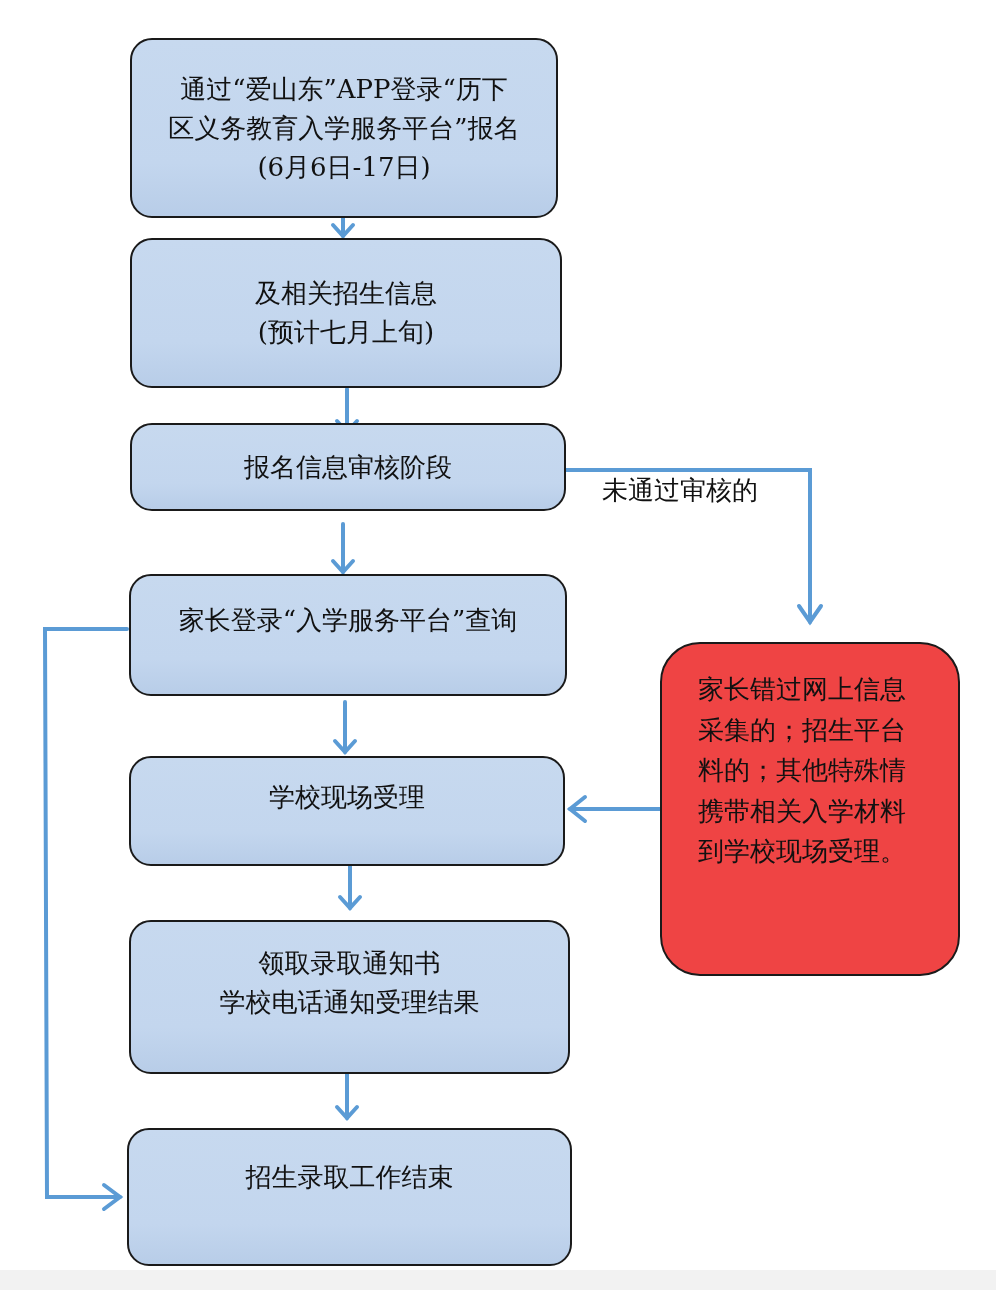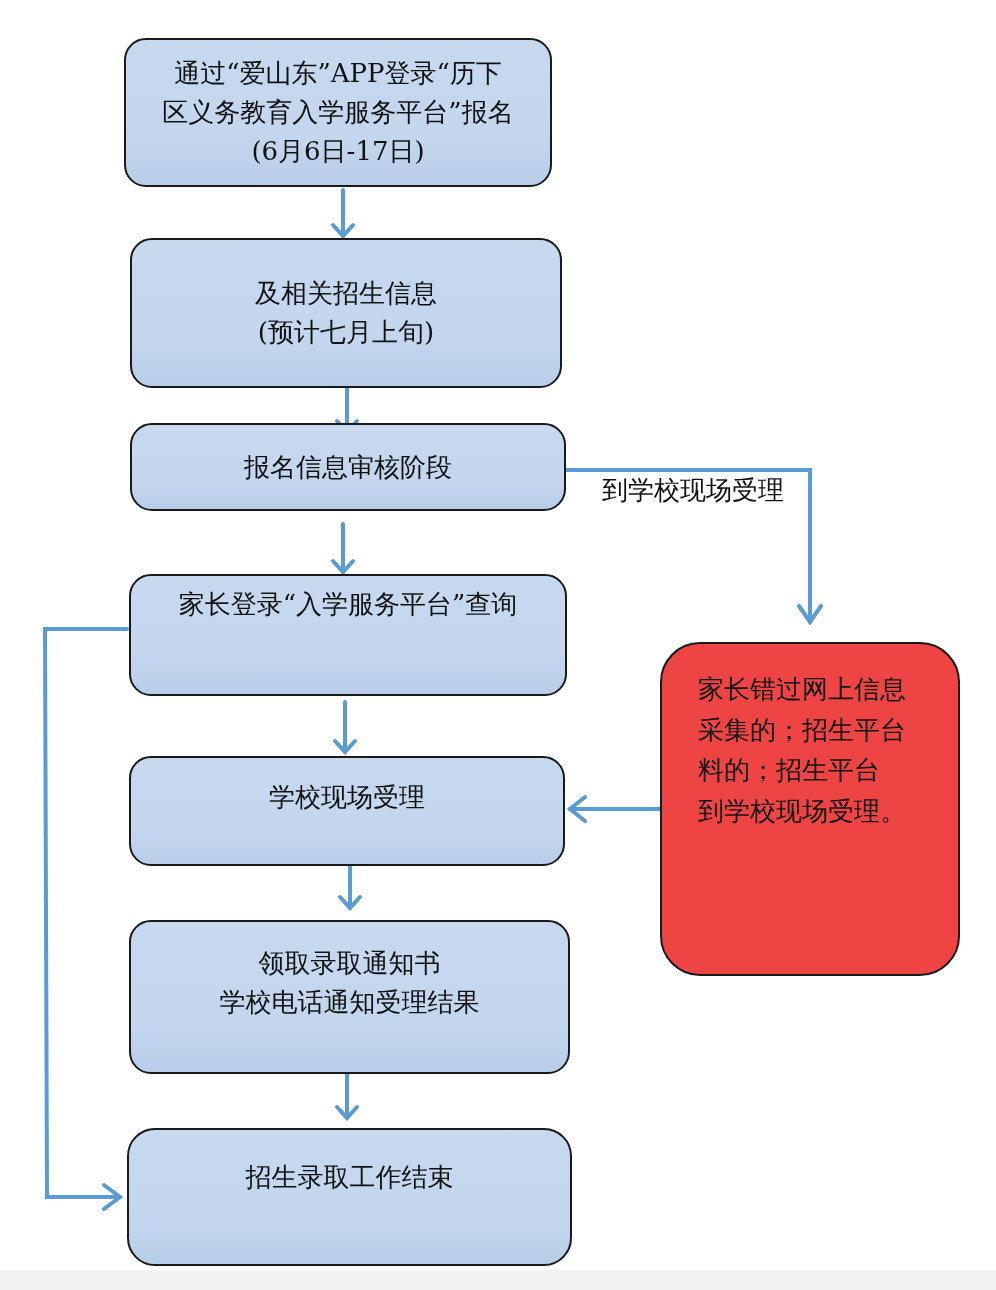--- a/index.html
+++ b/index.html
@@ -84,52 +84,53 @@
       <polyline points="585,797 570,809 585,821"></polyline>
     </g>
 
     <g>
       <polyline points="127,629 45,629 47,1197 120,1197"></polyline>
       <polyline points="104,1185 120,1197 104,1209"></polyline>
     </g>
   </g>
 </svg>
 
-<div class="node center" style="left:124px; top:38px; width:428px; height:149px;text-align:center;">
+<div class="node center" style="left:130px; top:38px; width:428px; height:180px;text-align:center;">
   <span class="line">通过“爱山东”APP登录“历下</span>
   <span class="line">区义务教育入学服务平台”报名</span>
   <span class="line">(6月6日-17日)</span>
 </div>
 
 <div class="node center" style="left:130px; top:238px; width:432px; height:150px;">
   <span class="line">及相关招生信息</span>
   <span class="line">(预计七月上旬)</span>
 </div>
 
 <div class="node center" style="left:130px; top:423px; width:436px; height:88px;">
   <span class="line">报名信息审核阶段</span>
 </div>
 
-<div class="edge-label" style="left:602px; top:475px;">到学校现场受理</div>
+<div class="edge-label" style="left:602px; top:475px;">未通过审核的</div>
 
-<div class="node top" style="left:129px; top:574px; width:438px; height:122px; padding-top:9px;">
+<div class="node top" style="left:129px; top:574px; width:438px; height:122px; padding-top:25px;">
   <span class="line">家长登录“入学服务平台”查询</span>
 </div>
 
 <div class="node top" style="left:129px; top:756px; width:436px; height:110px; padding-top:20px;">
   <span class="line">学校现场受理</span>
 </div>
 
 <div class="node top" style="left:129px; top:920px; width:441px; height:154px; padding-top:22px;">
   <span class="line">领取录取通知书</span>
   <span class="line">学校电话通知受理结果</span>
 </div>
 
-<div class="node top" style="left:127px; top:1128px; width:445px; height:138px; padding-top:28px;border-radius:28px;">
+<div class="node top" style="left:127px; top:1128px; width:445px; height:138px; padding-top:28px;">
   <span class="line">招生录取工作结束</span>
 </div>
 
 <div class="side-node" style="left:660px; top:642px; width:300px; height:334px;">
   <span class="line">家长错过网上信息</span>
   <span class="line">采集的；招生平台</span>
-  <span class="line">料的；招生平台</span>
+  <span class="line">料的；其他特殊情</span>
+  <span class="line">携带相关入学材料</span>
   <span class="line">到学校现场受理。</span>
 </div>
 
 </body></html>

